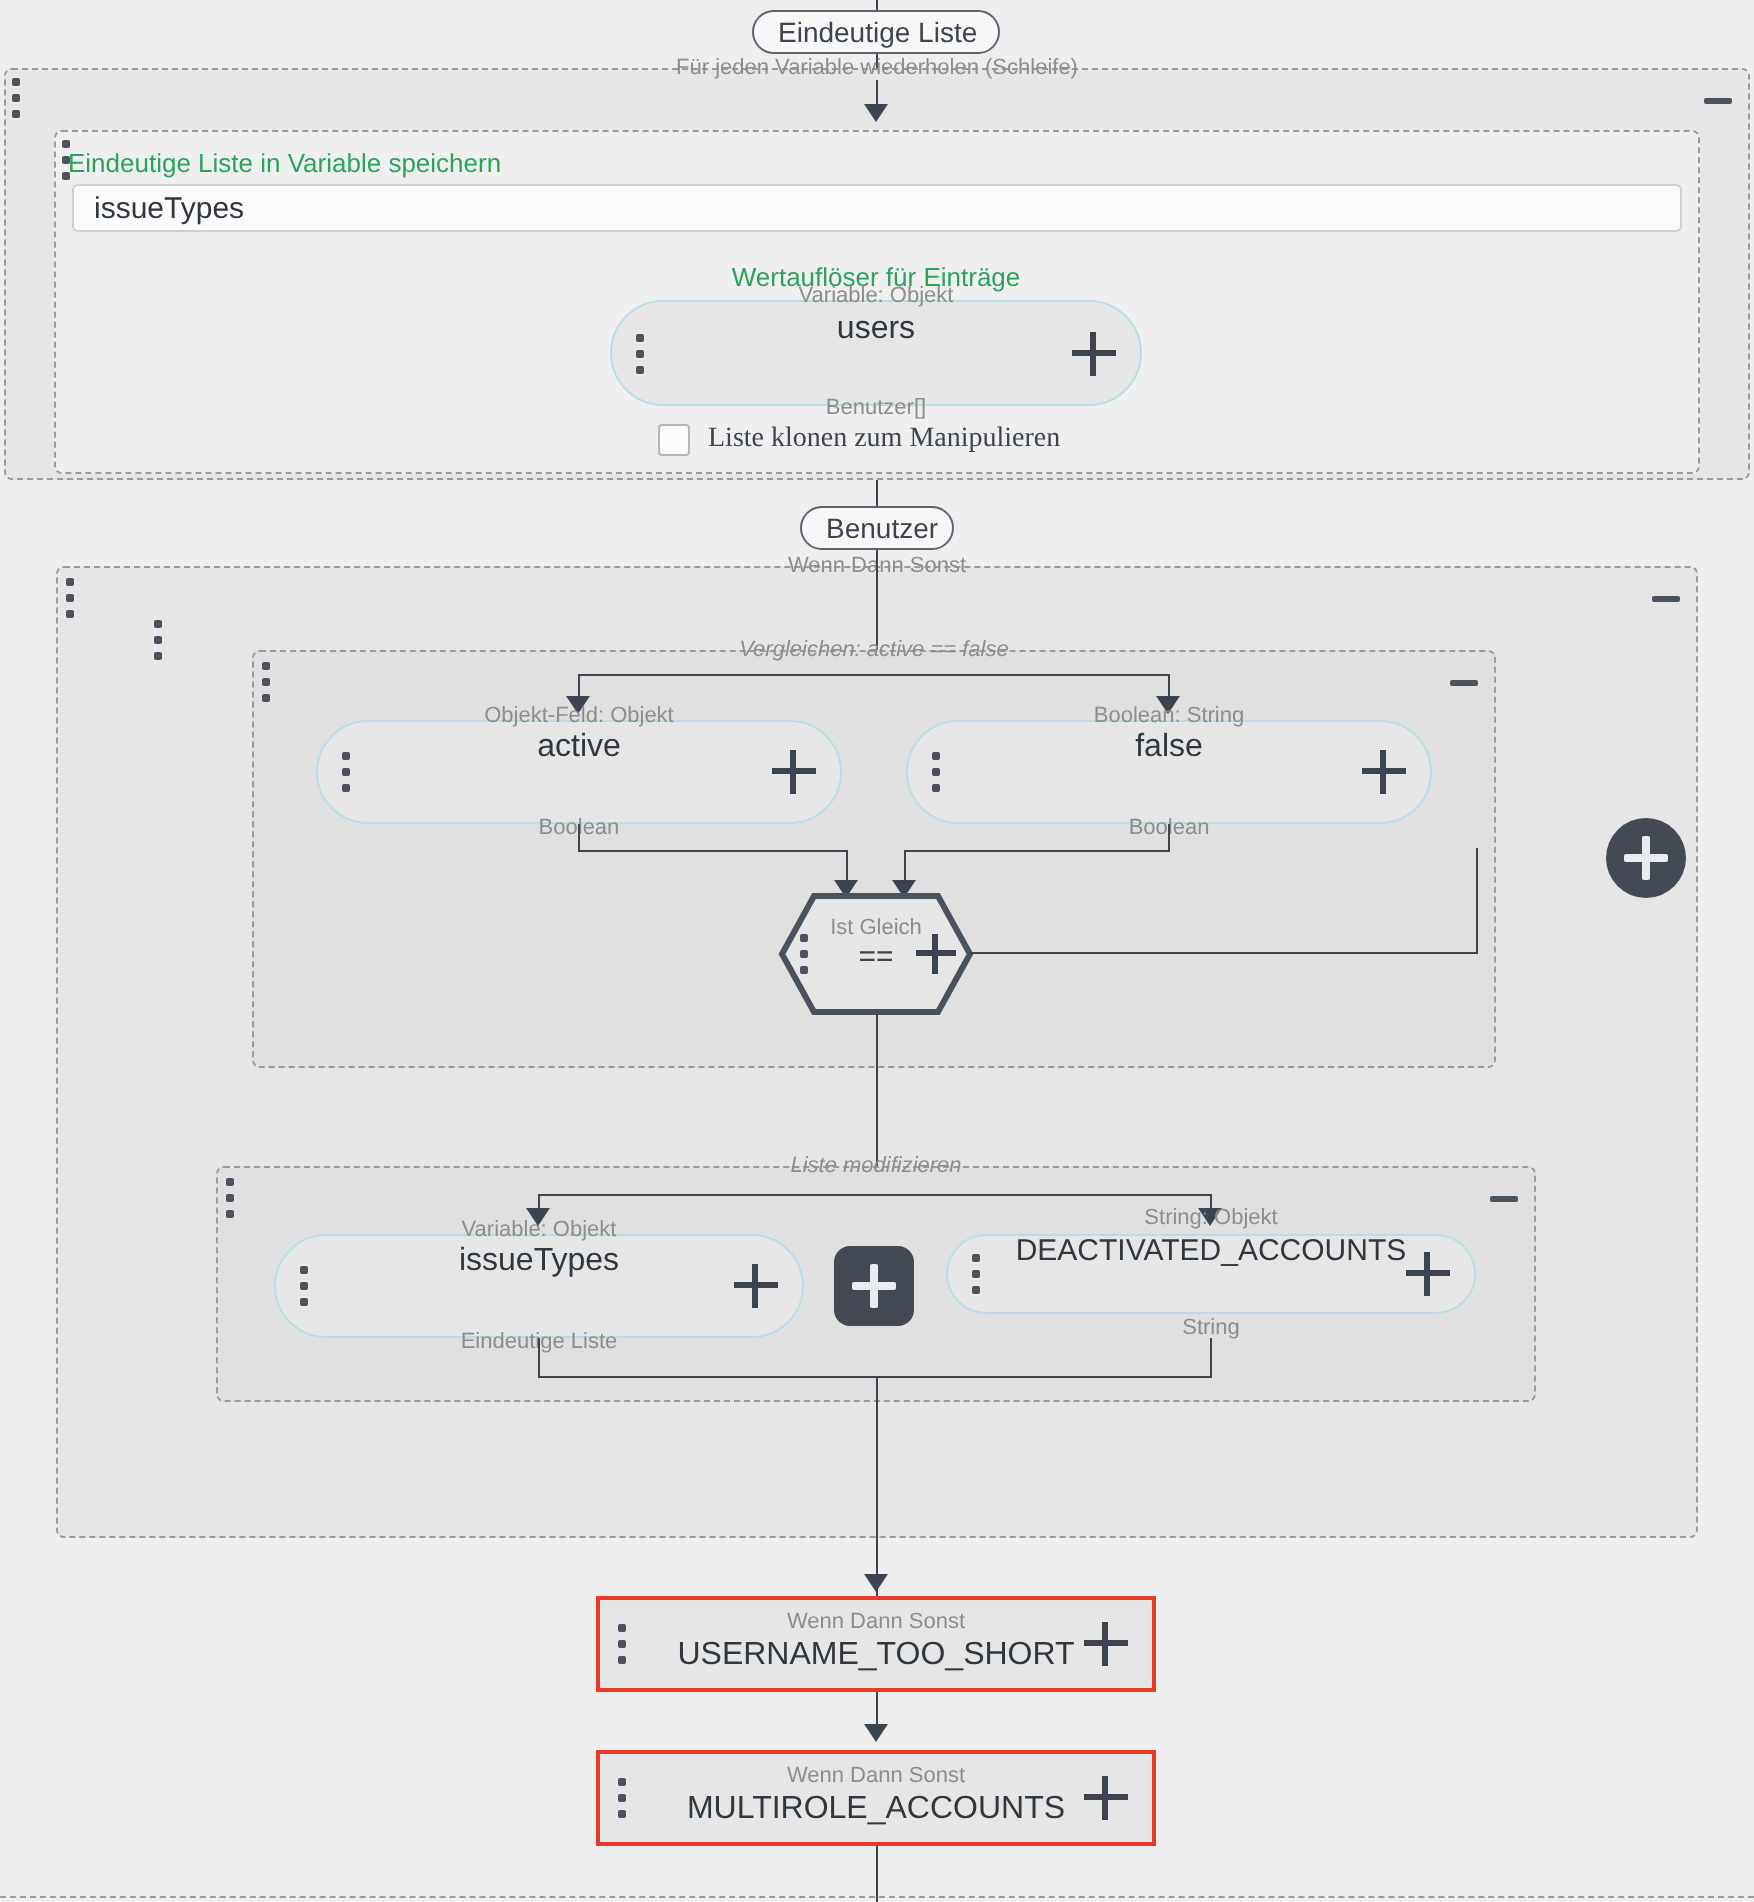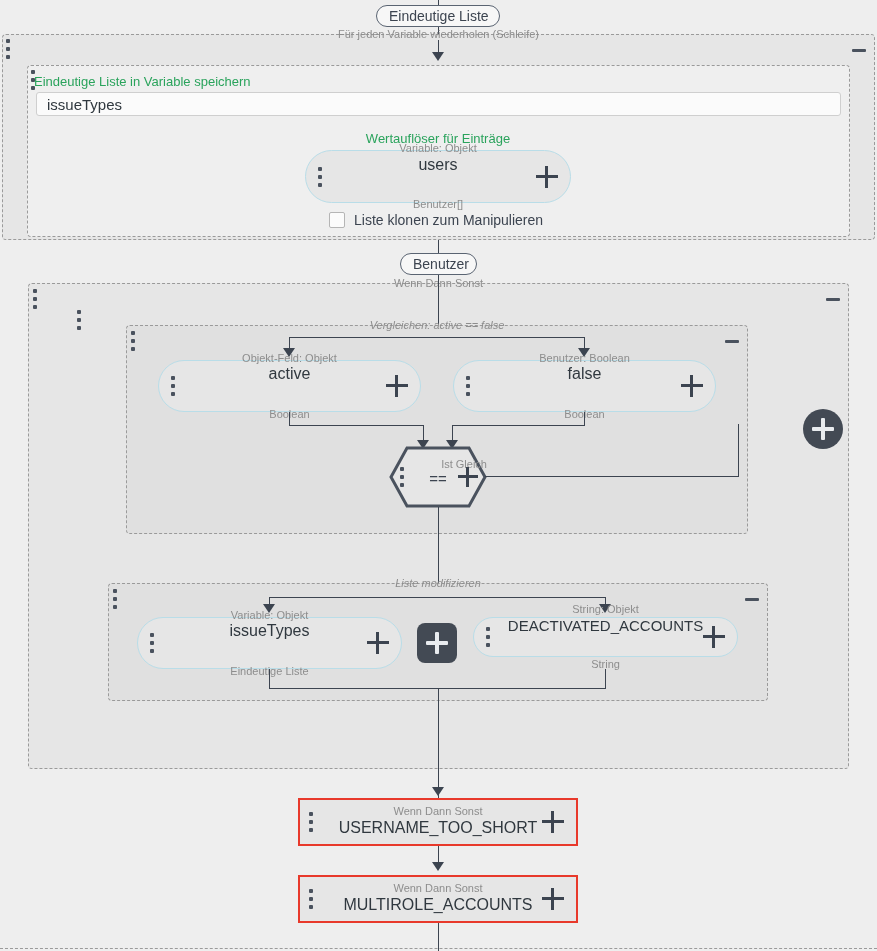--- a/index.html
+++ b/index.html
@@ -59,21 +59,21 @@
   .node .nplus::after{content:"";position:absolute;left:2px;top:11px;width:22px;height:3px;background:#3c4450;}
   .ntext{text-align:center;line-height:1.15;pointer-events:none;}
   .ntype{font-size:11px;color:#8d8d8d;display:block;}
   .nname{font-size:16px;color:#30383f;display:block;margin:1px 0;}
   .nsub{font-size:11px;color:#8d8d8d;display:block;margin-top:24px;}
 
   
   .hex{position:absolute;width:98px;height:62px;}
   .hex .hexshape{position:absolute;left:0;top:0;width:98px;height:62px;}
   .hex .hx-text{position:absolute;left:0;right:0;top:12px;text-align:center;pointer-events:none;}
-  .hex .hx-label{font-size:11px;color:#8d8d8d;display:block;line-height:13px;text-align:right;}
+  .hex .hx-label{font-size:11px;color:#8d8d8d;display:block;line-height:13px;}
   .hex .hx-op{font-size:15px;color:#3c4450;display:block;line-height:16px;}
   .hex .hh{position:absolute;left:11px;top:50%;margin-top:-10px;}
   .hex .hplus{position:absolute;right:8px;top:50%;margin-top:-11px;width:22px;height:22px;cursor:pointer;}
   .hex .hplus::before{content:"";position:absolute;left:9px;top:1px;width:3px;height:20px;background:#3c4450;}
   .hex .hplus::after{content:"";position:absolute;left:1px;top:9px;width:20px;height:3px;background:#3c4450;}
 
   
   .redrow{position:absolute;box-sizing:border-box;border:2px solid #e8392b;
      background:#e6e6e6;display:flex;align-items:center;justify-content:center;}
   .redrow .nh{position:absolute;left:9px;top:50%;margin-top:-10px;}
@@ -90,21 +90,21 @@
   .sqbtn::after{content:"";position:absolute;left:9px;top:18px;width:22px;height:4px;background:#e9ecef;border-radius:1px;}
 
   
   .flabel{position:absolute;font-size:13px;color:#2aa35c;}
   .finput{position:absolute;box-sizing:border-box;background:#fbfbfb;
      border:1px solid #cfcfcf;border-radius:3px;font-size:15px;color:#30383f;
      padding:0 10px;font-family:"Liberation Sans", sans-serif;outline:none;}
   .greenlabel{position:absolute;font-size:13px;color:#2aa35c;text-align:center;}
 
   
-  .cbwrap{position:absolute;display:flex;align-items:center;gap:9px;}
+  .cbwrap{position:absolute;display:flex;align-items:center;gap:9px;font-family:Liberation Serif, serif;}
   .cbox{width:16px;height:16px;box-sizing:border-box;background:#fbfbfb;border:1px solid #b5b5b5;border-radius:2px;cursor:pointer;}
   .cblabel{font-size:14px;color:#3c4450;white-space:nowrap;}
 
   .bottomdash{position:absolute;left:0;right:0;height:0;border-top:1px dashed #9a9a9a;}
 </style>
 </head>
 <body>
 
 <div class="canvas">
 
@@ -218,21 +218,21 @@
     <div class="nplus"></div>
   </div>
 
   <div class="node" style="left:453px;top:360px;width:263px;height:52px;">
     <div class="handle nh">
         <i></i>
         <i></i>
         <i></i>
       </div>
     <div class="ntext">
-      <span class="ntype">Benutzer: Boolean</span>
+      <span class="ntype">Boolean: String</span>
       <span class="nname">false</span>
       <span class="nsub">Boolean</span>
     </div>
     <div class="nplus"></div>
   </div>
 
   <div class="vline" style="left:289px;top:412px;height:13px;"></div>
   <div class="hline" style="left:289px;top:425px;width:134px;"></div>
   <div class="vline" style="left:423px;top:425px;height:20px;"></div>
   <div class="arrow-down" style="left:417px;top:440px;"></div>

